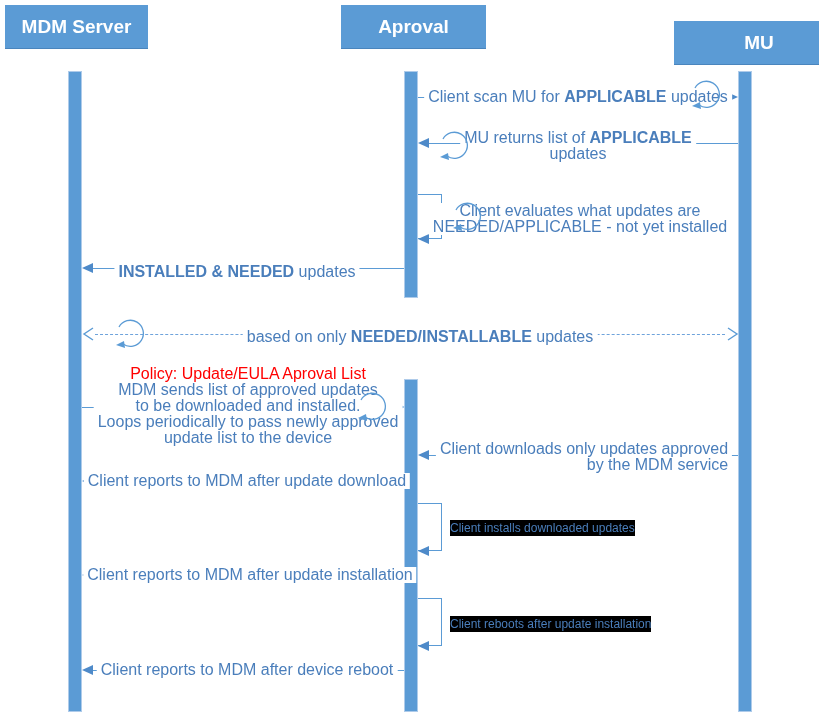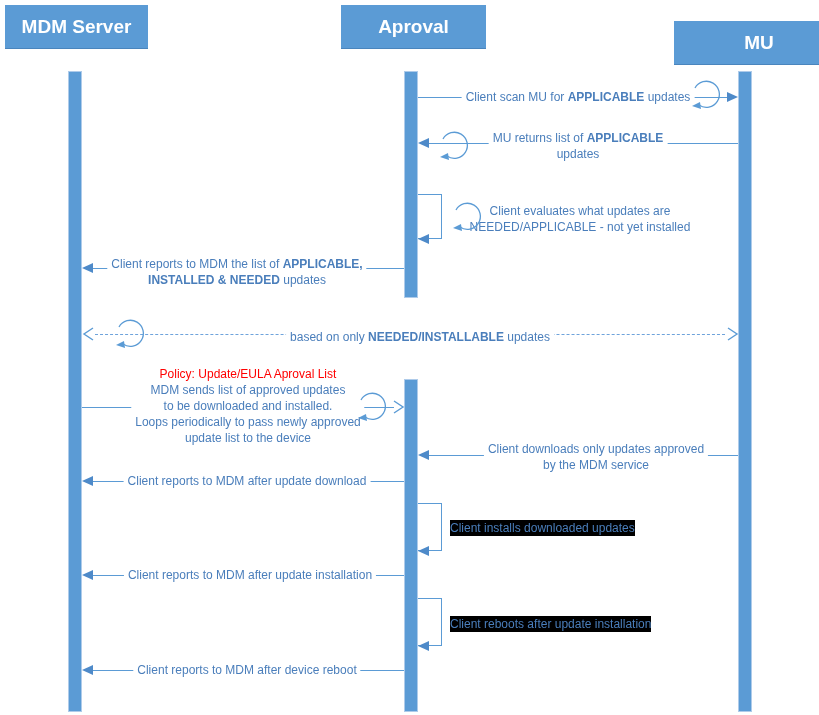--- a/index.html
+++ b/index.html
@@ -9,21 +9,21 @@
          font-weight:bold;display:flex;align-items:center;justify-content:center;
          box-shadow:0 1px 0 #4a85bd;}
   .bar{position:absolute;width:14px;background:#5B9BD5;border:1px solid #aecbea;box-sizing:border-box;}
   .line{position:absolute;height:0;border-top:1px solid #5B9BD5;}
   .dline{position:absolute;height:0;border-top:1px dashed #6FA3DB;}
   .arrL{position:absolute;width:0;height:0;border-top:5px solid transparent;
         border-bottom:5px solid transparent;border-right:11px solid #4E8AC9;}
   .arrR{position:absolute;width:0;height:0;border-top:5px solid transparent;
         border-bottom:5px solid transparent;border-left:11px solid #4E8AC9;}
   .bracket{position:absolute;border:1px solid #5B9BD5;border-left:none;box-sizing:border-box;}
-  .lbl{position:absolute;transform:translate(-50%,-50%);color:#4A7EBB;font-size:12px;
+  .lbl{position:absolute;transform:translate(-50%,-50%);color:#4A7EBB;font-size:16px;
        line-height:16px;text-align:center;background:#ffffff;padding:0 4px;white-space:nowrap;}
   .lblL{position:absolute;transform:translateY(-50%);color:#4A7EBB;font-size:12px;
         line-height:16px;text-align:left;background:#000000;white-space:nowrap;}
   .lbl b,.lblL b{font-weight:bold;}
   .red{color:#FF0000;}
   svg{position:absolute;overflow:visible;}
 </style>
 </head>
 <body>
 
@@ -72,21 +72,20 @@
     <div>NEEDED/APPLICABLE - not yet installed</div>
   </div>
   <svg style="left:450px;top:197px;" width="34" height="40" viewBox="0 0 34 40">
     <path d="M6,13 A13,13 0 1 1 10,30" fill="none" stroke="#5B9BD5" stroke-width="1.3"></path>
     <polygon points="3,31 11,27 12,34" fill="#5B9BD5"></polygon>
   </svg>
 
   <div class="line" style="left:93px;top:268px;width:311px;"></div>
   <div class="arrL" style="left:82px;top:263px;"></div>
   <div class="lbl" style="left:237px;top:272px;">
-    <div><span>Client reports to MDM the list of </span><b>APPLICABLE,</b></div>
     <div><b>INSTALLED &amp; NEEDED</b><span> updates</span></div>
   </div>
 
   <div class="dline" style="left:95px;top:334px;width:630px;"></div>
   <svg style="left:82px;top:327px;" width="13" height="14">
     <polyline points="11,1 2,7 11,13" stroke="#5B9BD5" stroke-width="1.4" fill="none"></polyline>
   </svg>
   <svg style="left:726px;top:327px;" width="13" height="14">
     <polyline points="2,1 11,7 2,13" stroke="#5B9BD5" stroke-width="1.4" fill="none"></polyline>
   </svg>
@@ -109,21 +108,21 @@
     <div>Loops periodically to pass newly approved</div>
     <div>update list to the device</div>
   </div>
   <svg style="left:355px;top:387px;" width="34" height="40" viewBox="0 0 34 40">
     <path d="M6,13 A13,13 0 1 1 10,30" fill="none" stroke="#5B9BD5" stroke-width="1.3"></path>
     <polygon points="3,31 11,27 12,34" fill="#5B9BD5"></polygon>
   </svg>
 
   <div class="line" style="left:429px;top:455px;width:309px;"></div>
   <div class="arrL" style="left:418px;top:450px;"></div>
-  <div class="lbl" style="left:596px;top:457px;">
+  <div class="lbl" style="left:584px;top:457px;text-align:right;">
     <div>Client downloads only updates approved</div>
     <div>by the MDM service</div>
   </div>
 
   <div class="line" style="left:93px;top:481px;width:311px;"></div>
   <div class="arrL" style="left:82px;top:476px;"></div>
   <div class="lbl" style="left:247px;top:481px;">
     <span>Client reports to MDM after update download</span>
   </div>
 

